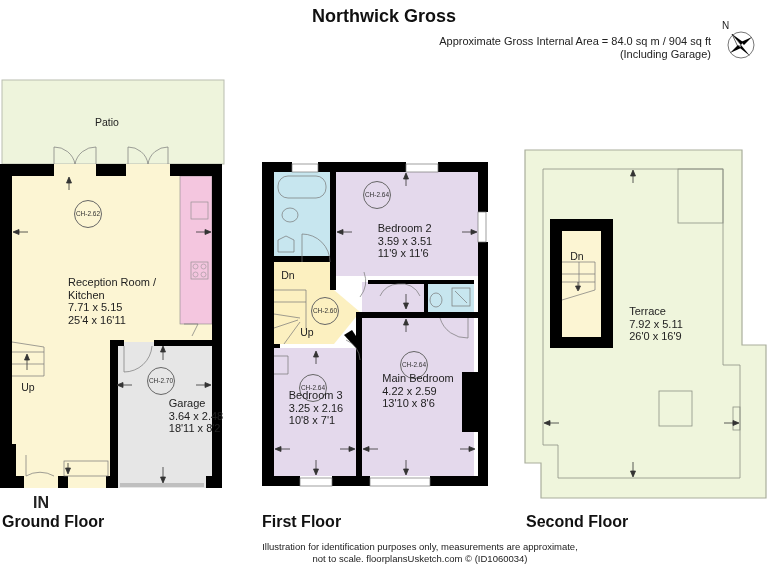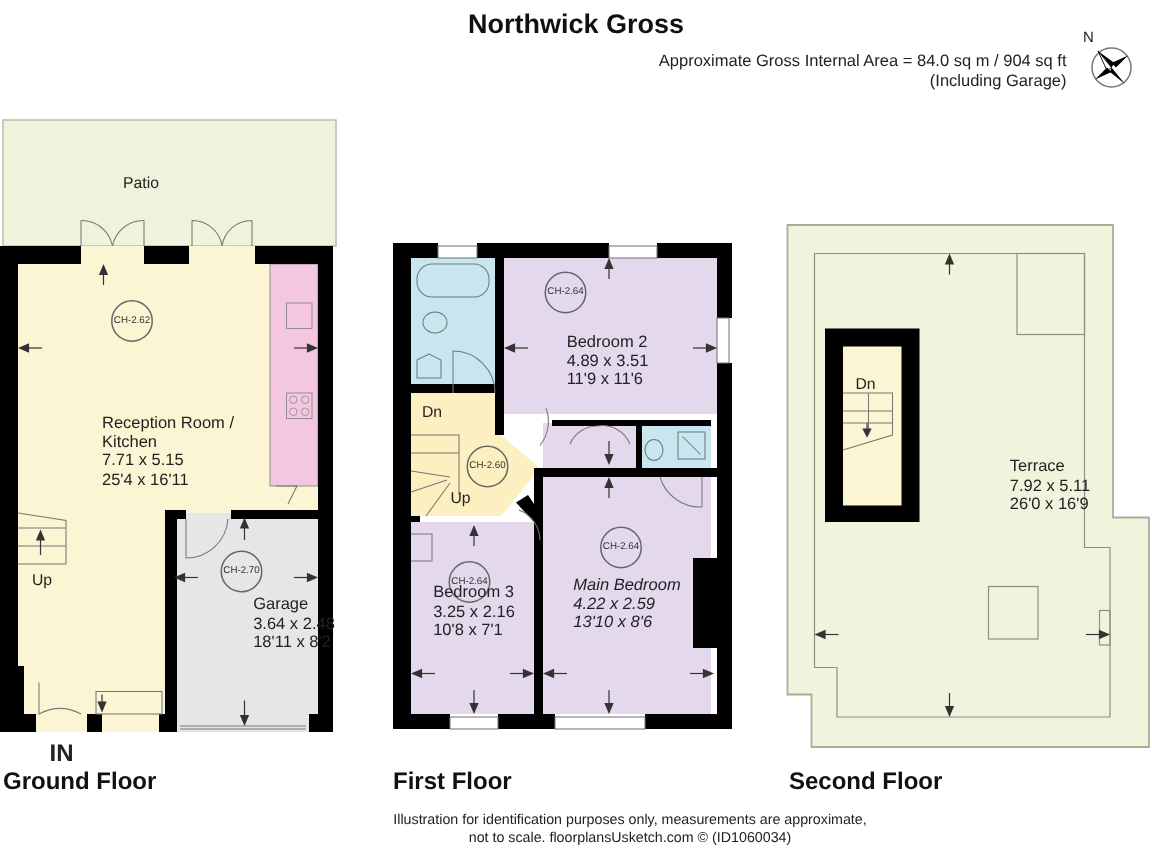--- a/index.html
+++ b/index.html
@@ -101,21 +101,21 @@
       <polygon points="205,382.5 205,387.5 211,385"></polygon>
     <line x1="163" y1="467" x2="163" y2="482"></line>
       <polygon points="160.5,477 165.5,477 163,483"></polygon>
     <line x1="27" y1="355" x2="27" y2="370"></line>
       <polygon points="24.5,360 29.5,360 27,354"></polygon>
     <line x1="68" y1="463" x2="68" y2="473"></line>
       <polygon points="65.5,468 70.5,468 68,474"></polygon>
   </g>
 </svg>
 
-<div class="small" style="left:94px;top:116px;">Patio</div>
+<div class="small" style="left:107px;top:116px;">Patio</div>
 <div class="ch" style="left:88px;top:214px;">CH-2.62</div>
 <div class="room-label" style="left:112px;top:232px;margin-top:44px;">
   <div>Reception Room /</div>
   <div>Kitchen</div>
   <div>7.71 x 5.15</div>
   <div>25'4 x 16'11</div>
 </div>
 <div class="small" style="left:28px;top:381px;">Up</div>
 <div class="ch" style="left:161px;top:381px;">CH-2.70</div>
 <div class="room-label" style="left:163px;top:397px;margin-left:33px;">
@@ -213,34 +213,34 @@
     <line x1="460" y1="449" x2="474" y2="449"></line>
       <polygon points="469,446.5 469,451.5 475,449"></polygon>
     <line x1="406" y1="460" x2="406" y2="474"></line>
       <polygon points="403.5,469 408.5,469 406,475"></polygon>
   </g>
 </svg>
 
 <div class="ch" style="left:377px;top:195px;">CH-2.64</div>
 <div class="room-label" style="left:405px;top:222px;">
   <div>Bedroom 2</div>
-  <div>4.89 x 3.51</div>
+  <div>3.59 x 3.51</div>
   <div>11'9 x 11'6</div>
 </div>
 <div class="small" style="left:288px;top:269px;">Dn</div>
 <div class="ch" style="left:325px;top:311px;">CH-2.60</div>
 <div class="small" style="left:307px;top:326px;">Up</div>
 <div class="ch" style="left:313px;top:388px;">CH-2.64</div>
 <div class="room-label" style="left:316px;top:389px;">
   <div>Bedroom 3</div>
   <div>3.25 x 2.16</div>
   <div>10'8 x 7'1</div>
 </div>
 <div class="ch" style="left:414px;top:365px;">CH-2.64</div>
-<div class="room-label" style="left:418px;top:384px;font-style:italic;">
+<div class="room-label" style="left:418px;top:372px;">
   <div>Main Bedroom</div>
   <div>4.22 x 2.59</div>
   <div>13'10 x 8'6</div>
 </div>
 <div class="floor-label" style="left:262px;">First Floor</div>
 
 <svg class="plan" width="768" height="576">
   <polygon points="525,150 742,150 742,345 766,345 766,498 541,498 541,463 525,463" fill="#eff5dc" stroke="#a9ae9c" stroke-width="1.2"></polygon>
   <polygon points="543,169 723,169 723,365 740,365 740,478 558,478 558,445 543,445" fill="none" stroke="#8d9184" stroke-width="0.8"></polygon>
   <rect x="678" y="169" width="45" height="54" fill="none" stroke="#8d9184" stroke-width="0.8"></rect>
@@ -260,21 +260,21 @@
     <line x1="724" y1="423" x2="738" y2="423"></line>
       <polygon points="733,420.5 733,425.5 739,423"></polygon>
     <line x1="633" y1="462" x2="633" y2="476"></line>
       <polygon points="630.5,471 635.5,471 633,477"></polygon>
     <line x1="578" y1="282" x2="578" y2="288"></line>
       <polygon points="575.5,286 580.5,286 578,291"></polygon>
   </g>
 </svg>
 
 <div class="small" style="left:577px;top:250px;">Dn</div>
-<div class="room-label" style="left:656px;top:305px;margin-left:44px;">
+<div class="room-label" style="left:656px;top:305px;">
   <div>Terrace</div>
   <div>7.92 x 5.11</div>
   <div>26'0 x 16'9</div>
 </div>
 <div class="floor-label" style="left:526px;">Second Floor</div>
 
 <div class="abs footer">
   <div>Illustration for identification purposes only, measurements are approximate,</div>
   <div>not to scale. floorplansUsketch.com © (ID1060034)</div>
 </div>

